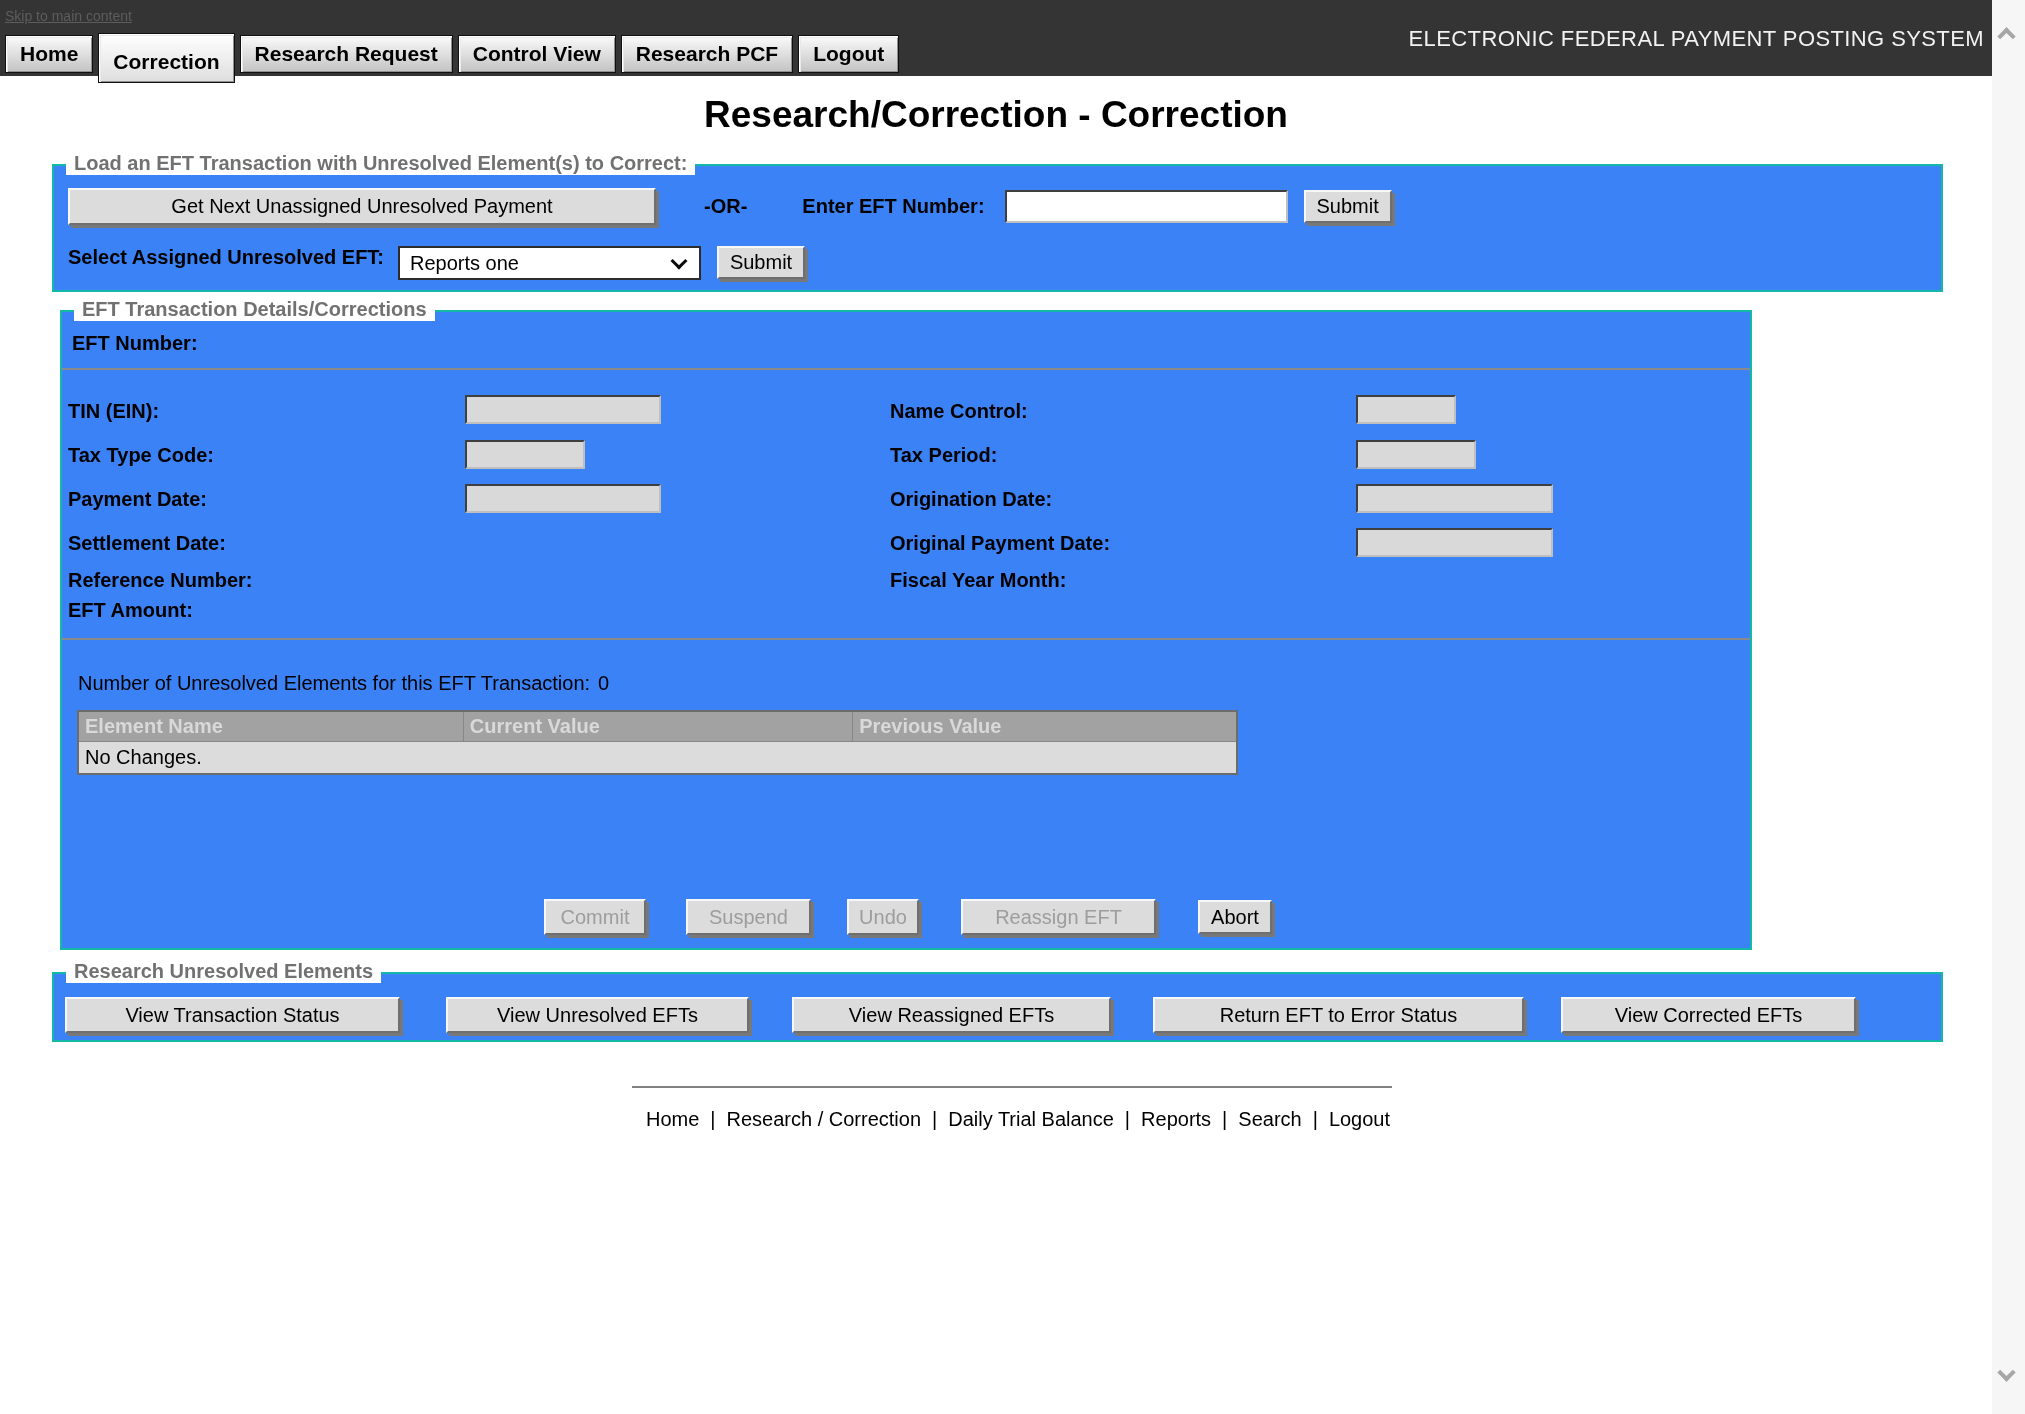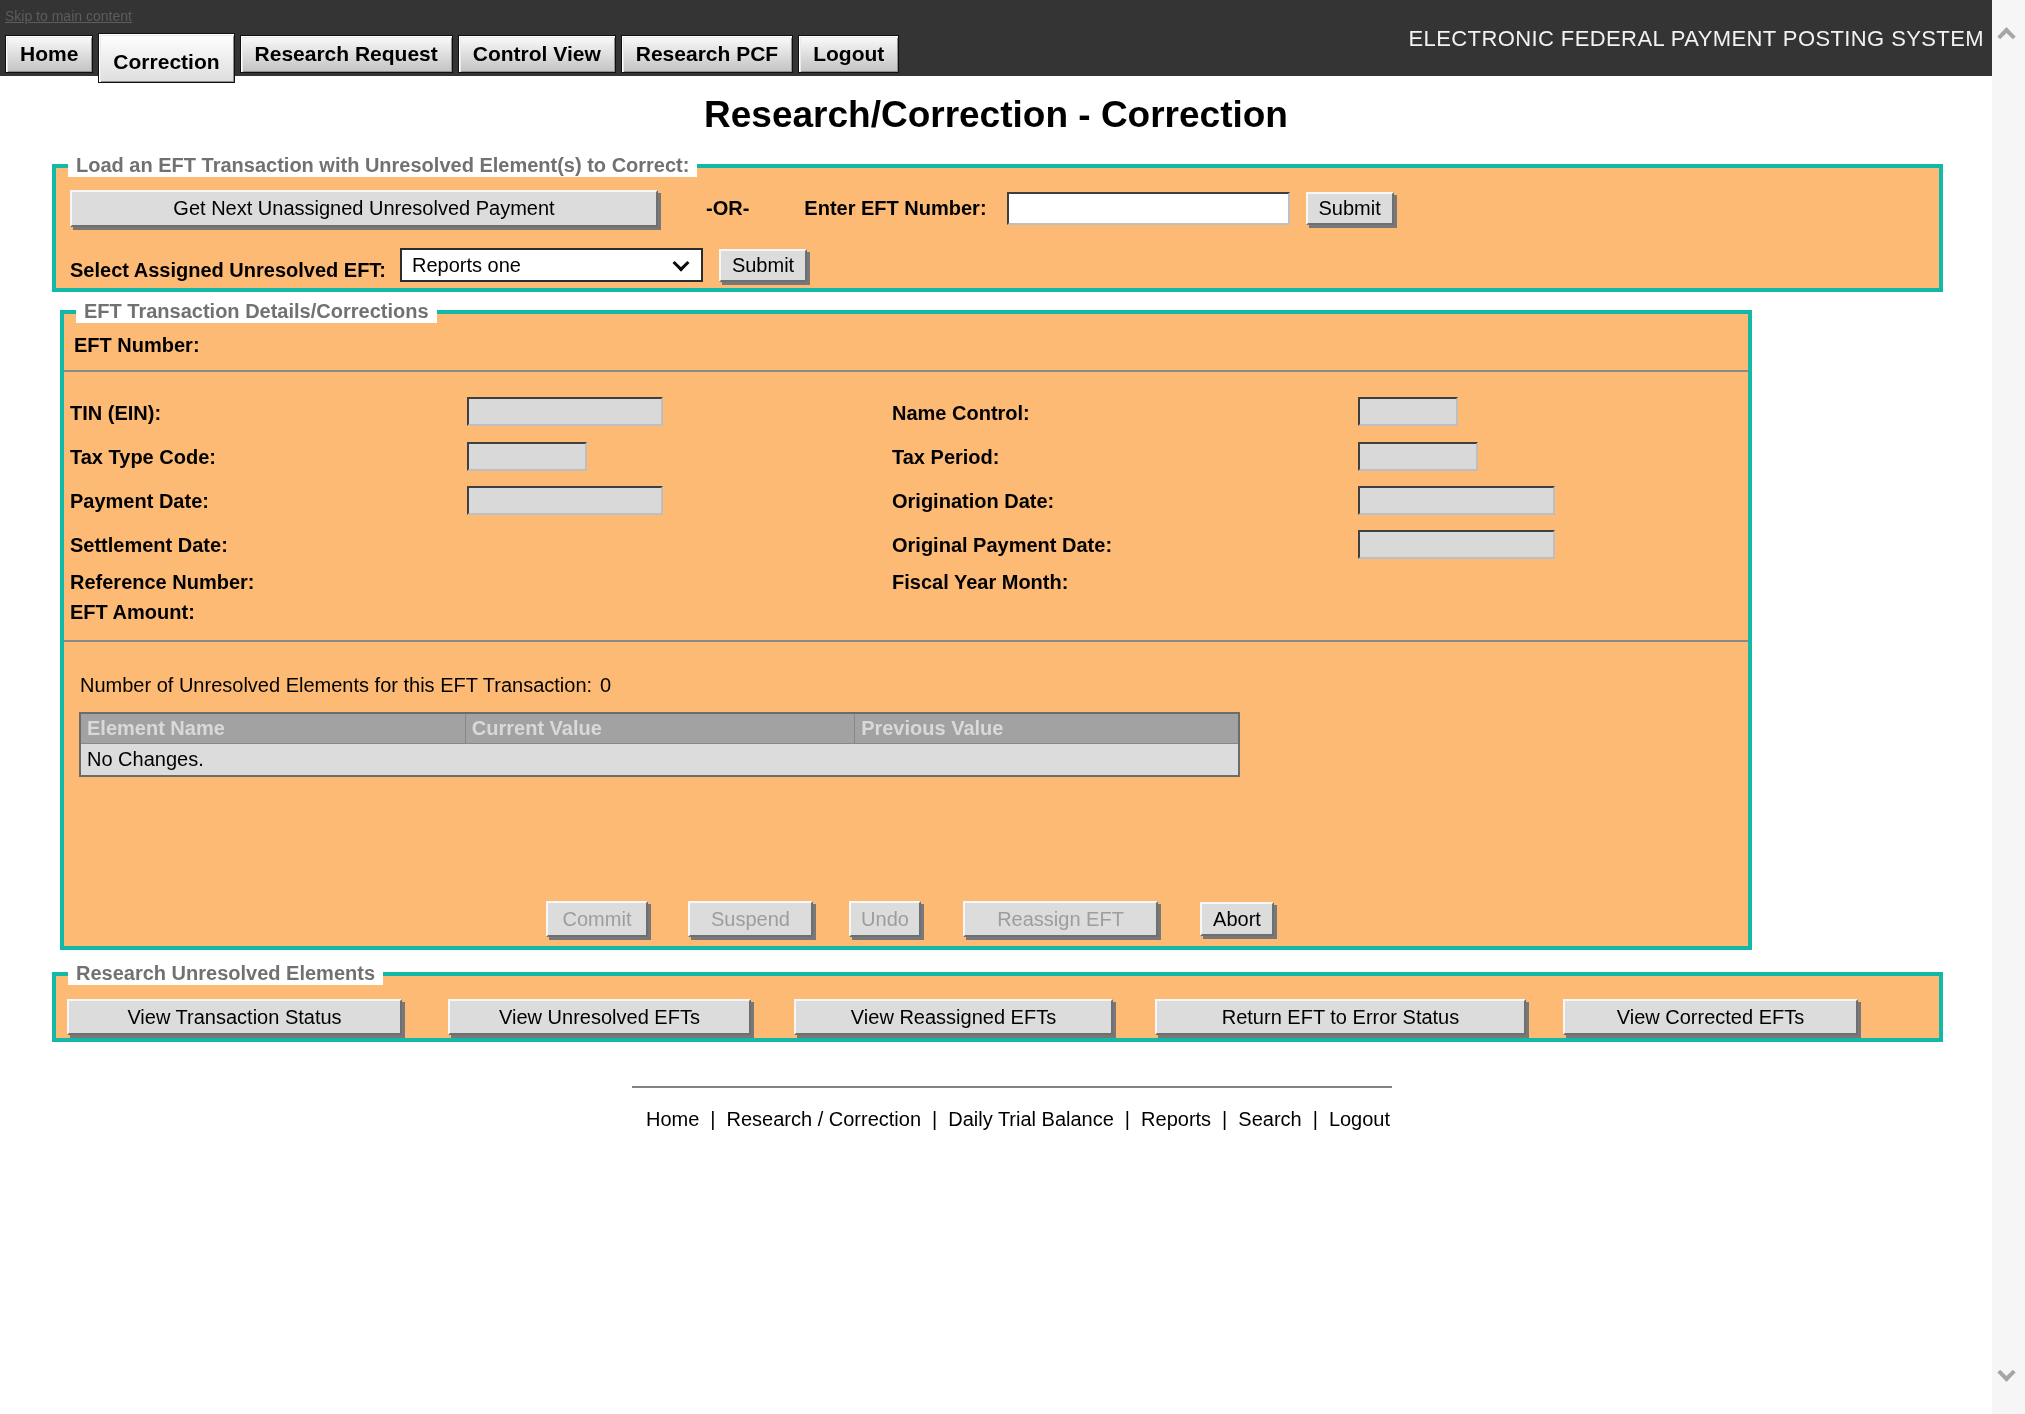--- a/index.html
+++ b/index.html
@@ -61,22 +61,22 @@
   
   .page-title {
     position: absolute; top: 94px; left: 0; width: 1992px;
     text-align: center;
     font-size: 37px; font-weight: bold; color: #000;
   }
 
   
   .fset {
     position: absolute;
-    border: 4px solid #14b8a6;
-    background: #fdba74;
+    border: 2px solid #14b8a6;
+    background: #3b82f6;
     padding-left: 21px;
   }
   .legend {
     position: absolute; top: -14px; left: 12px;
     background: #fff; padding: 0 8px;
     font-weight: bold; font-size: 20px; color: #717171; white-space: nowrap;
   }
   .fs-load     { left: 52px; top: 164px; width: 1891px; height: 128px; }
   .fs-details  { left: 60px; top: 310px; width: 1692px; height: 640px; }
   .fs-research { left: 52px; top: 972px; width: 1891px; height: 70px; }
@@ -101,21 +101,21 @@
   .tbox.ro { background: #d9d9d9; }
   .blabel { font-weight: bold; font-size: 20px; color: #000; white-space: nowrap; }
 
   
   .load-row1 { position: absolute; left: 14px; top: 22px; display: flex; align-items: center; }
   .btn-getnext { width: 588px; height: 37px; }
   .or-text { margin-left: 48px; font-weight: bold; font-size: 20px; text-align: center; }
   .enter-label { margin-left: 55px; }
   .eft-input { margin-left: 20px; width: 283px; height: 33px; }
   .btn-sm { width: 88px; height: 33px; margin-left: 16px; }
-  .load-row2 { position: absolute; left: 14px; top: 80px; display: flex; align-items: flex-end; }
+  .load-row2 { position: absolute; left: 14px; top: 80px; display: flex; align-items: flex-start; }
   .selectbox {
     margin-left: 14px; width: 303px; height: 34px;
     border: 2px solid #2c2c2c; background: #fff;
     display: flex; align-items: center; padding: 0 10px;
     font-size: 20px; position: relative; cursor: pointer;
   }
   .selectbox .sel-chev {
     position: absolute; right: 14px; top: 7px;
     width: 12px; height: 12px;
     border-right: 3px solid #0a0a0a; border-bottom: 3px solid #0a0a0a;

